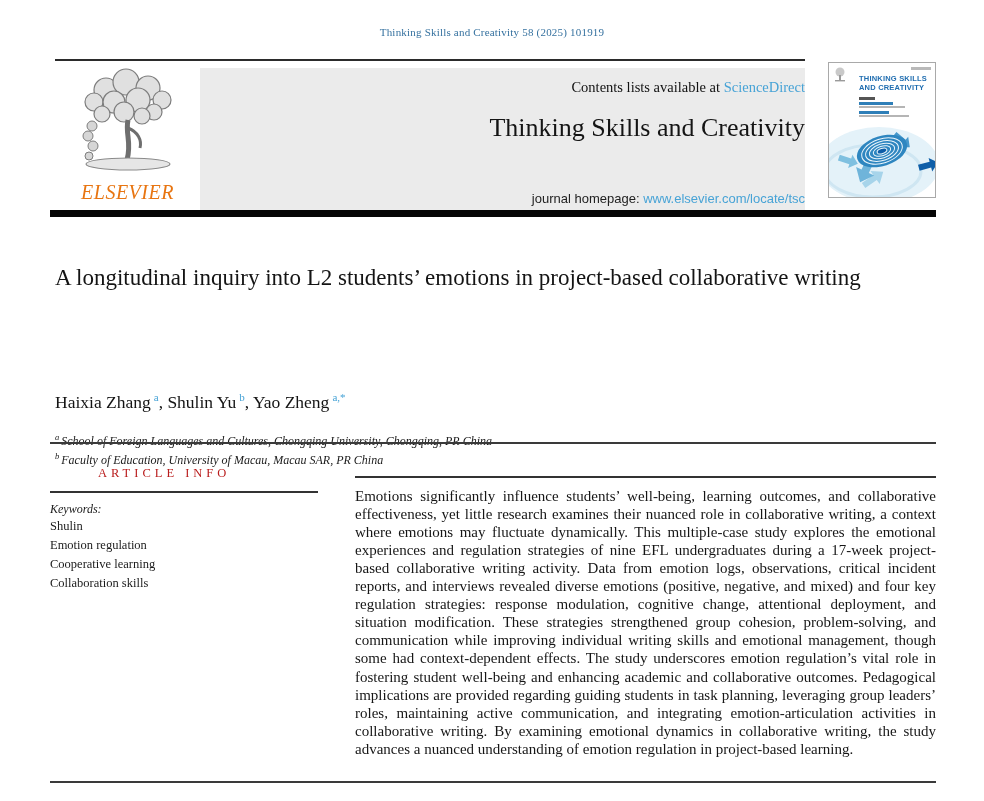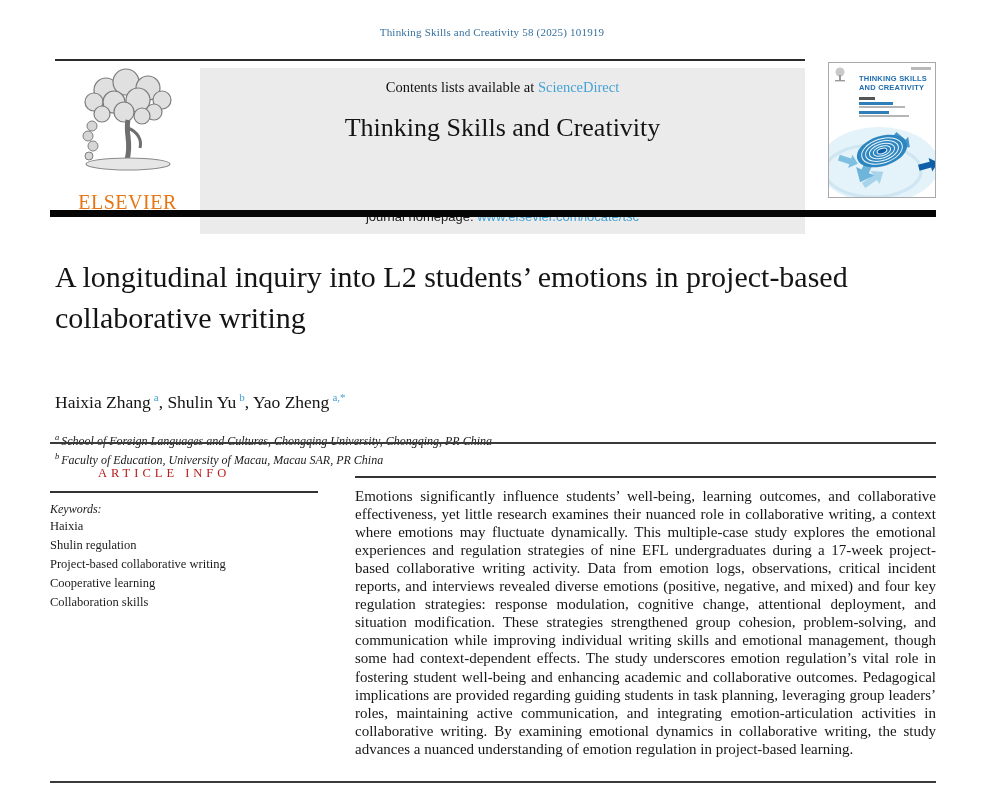--- a/index.html
+++ b/index.html
@@ -13,25 +13,25 @@
   .citation {
     position:absolute; top:26px; left:0; width:100%;
     text-align:center; font-size:11px; color:#35719f; letter-spacing:.2px;
   }
 
   
   .head-rule { position:absolute; top:59px; left:55px; width:750px; height:2px; background:#2b2b2b; }
 
   .logo-cell { position:absolute; left:55px; top:64px; width:145px; height:138px; background:#fff; text-align:center; }
   .logo-cell svg { display:block; margin:4px auto 0 auto; }
-  .elsevier-word { font-size:20px; color:#e87511; letter-spacing:.5px; margin-top:13px; }
+  .elsevier-word { font-size:20px; color:#e87511; letter-spacing:.5px; margin-top:3px;font-style:italic; }
 
   .banner {
-    position:absolute; left:200px; top:68px; width:605px; height:166px;
-    background:#ebebeb; text-align:center;
+    position:absolute; left:200px; top:68px; width:605px; height:148px;
+    background:#ebebeb; text-align:right;
   }
   .contents-line { margin-top:11px; font-size:14.5px; color:#111; }
   .link-blue { color:#47a3d6; cursor:pointer; }
   .journal-title { margin-top:17px; font-size:26px; color:#141414; }
   .homepage-line {
     position:absolute; bottom:10px; left:0; width:100%;
     font-family:"Liberation Sans", sans-serif; font-size:13px; color:#222;
   }
 
   
@@ -52,22 +52,22 @@
   .cb3 { left:30px; top:43px; width:46px; background:#b5b5b5; height:2px; }
   .cb4 { left:30px; top:48px; width:30px; background:#2e7fb8; }
   .cb5 { left:30px; top:52px; width:50px; background:#b5b5b5; height:2px; }
   .cover-art { position:absolute; left:0; bottom:0; }
 
   
   .black-bar { position:absolute; left:50px; top:210px; width:886px; height:7px; background:#050505; }
 
   
   .art-title {
-    position:absolute; left:55px; top:256px; width:810px;
-    font-size:30px; font-weight:normal; line-height:1.38; color:#141414;font-family:Liberation Serif, serif;
+    position:absolute; left:55px; top:262px; width:810px;
+    font-size:23px; font-weight:normal; line-height:1.38; color:#141414;font-family:Liberation Serif, serif;
   }
   .authors { position:absolute; left:55px; top:351px; font-size:17.5px; color:#141414;margin-top:40px; }
   .authors .asup { font-size:11px; color:#47a3d6; vertical-align:super; margin-left:3px; }
   .affils { position:absolute; left:55px; top:391px; font-size:12px; font-style:italic; line-height:1.45; color:#1a1a1a;margin-top:40px; }
   .affils sup { font-size:8.5px; margin-right:2px; }
 
   .rule-mid { position:absolute; left:50px; top:442px; width:886px; height:2px; background:#3a3a3a; }
   .rule-bottom { position:absolute; left:50px; top:781px; width:886px; height:2px; background:#3a3a3a; }
 
   
@@ -184,23 +184,22 @@
     <div><sup>b</sup><span>Faculty of Education, University of Macau, Macau SAR, PR China</span></div>
   </div>
 
   <div class="rule-mid"></div>
 
   <div class="cols">
     <div class="col-left">
       <div class="col-head">ARTICLE INFO</div>
       <div class="col-rule"></div>
       <div class="kw-label">Keywords:</div>
-      <div class="kw-item">Haixia</div>
-      <div class="kw-item">Shulin regulation</div>
-      <div class="kw-item">Project-based collaborative writing</div>
+      <div class="kw-item">Shulin</div>
+      <div class="kw-item">Emotion regulation</div>
       <div class="kw-item">Cooperative learning</div>
       <div class="kw-item">Collaboration skills</div>
     </div>
     <div class="col-right">
       <div class="col-rule"></div>
       <p class="abstract-text">Emotions significantly influence students’ well-being, learning outcomes, and collaborative effectiveness, yet little research examines their nuanced role in collaborative writing, a context where emotions may fluctuate dynamically. This multiple-case study explores the emotional experiences and regulation strategies of nine EFL undergraduates during a 17-week project-based collaborative writing activity. Data from emotion logs, observations, critical incident reports, and interviews revealed diverse emotions (positive, negative, and mixed) and four key regulation strategies: response modulation, cognitive change, attentional deployment, and situation modification. These strategies strengthened group cohesion, problem-solving, and communication while improving individual writing skills and emotional management, though some had context-dependent effects. The study underscores emotion regulation’s vital role in fostering student well-being and enhancing academic and collaborative outcomes. Pedagogical implications are provided regarding guiding students in task planning, leveraging group leaders’ roles, maintaining active communication, and integrating emotion-articulation activities in collaborative writing. By examining emotional dynamics in collaborative writing, the study advances a nuanced understanding of emotion regulation in project-based learning.</p>
     </div>
   </div>
 
   <div class="rule-bottom"></div>

